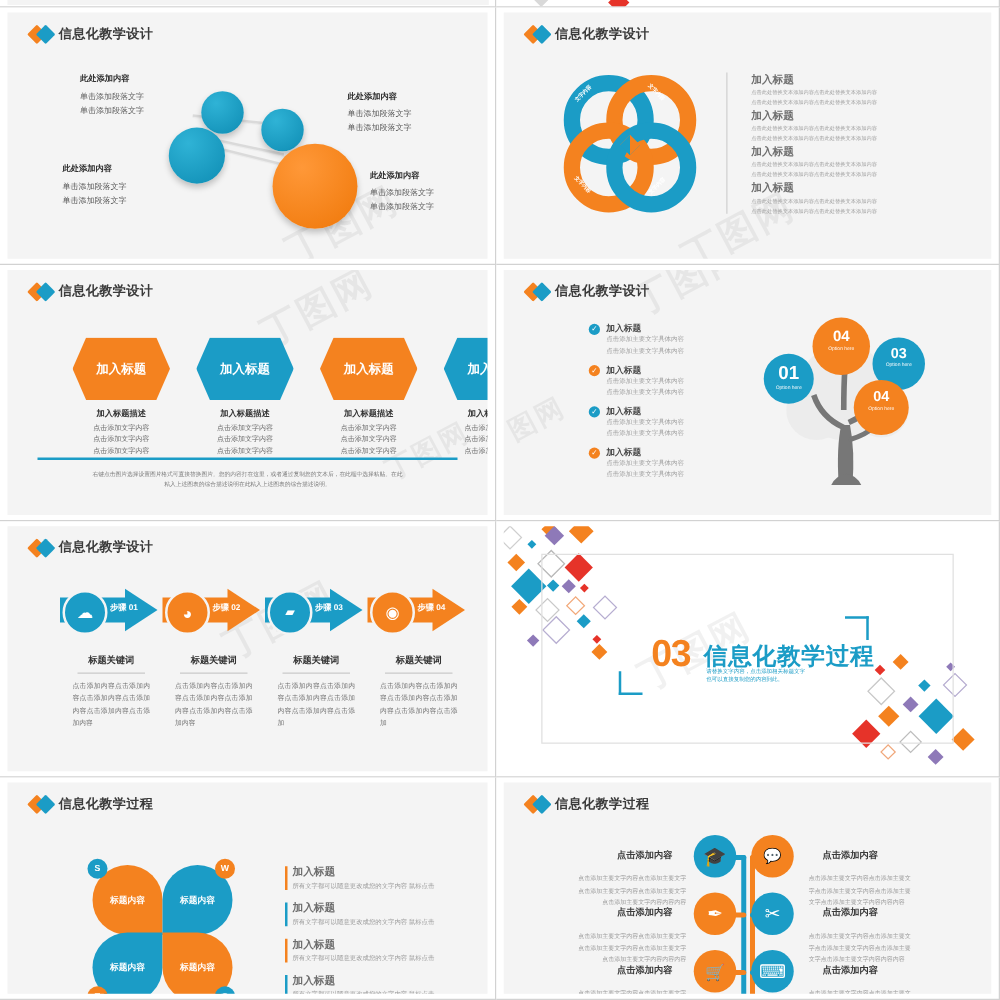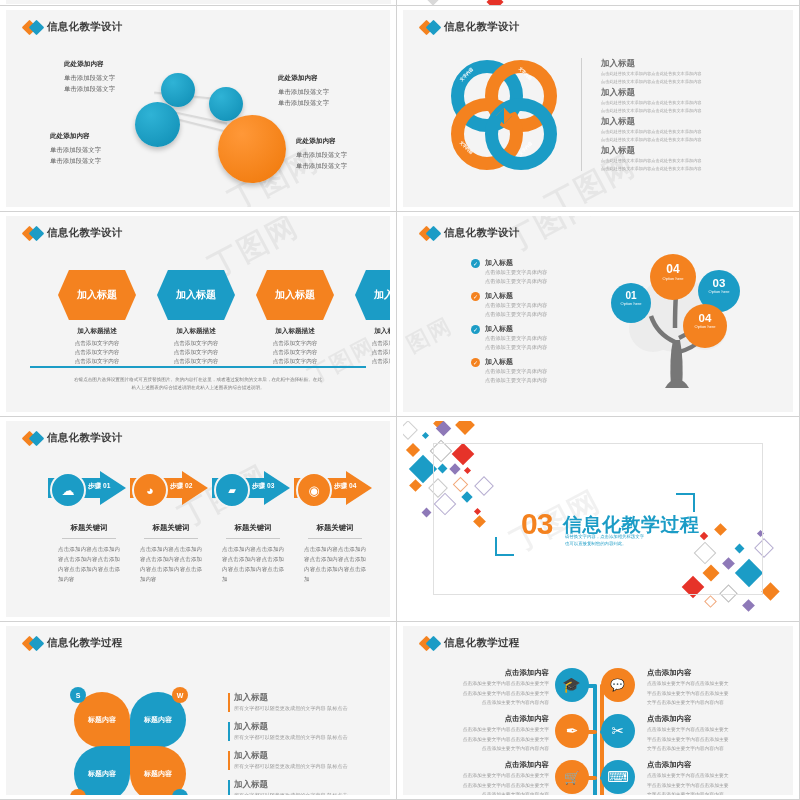--- a/index.html
+++ b/index.html
@@ -96,21 +96,21 @@
          display:flex;align-items:center;justify-content:center;font-size:7px;font-weight:bold;}
   .s7 .row{position:absolute;padding-left:6px;}
   .s7 .row .bar{position:absolute;left:0;top:1px;width:2px;height:19px;}
   .s7 .row h4{margin:0;font-size:8.5px;color:#6d6d6d;font-weight:bold;}
   .s7 .row p{margin:1px 0 0;font-size:5.1px;color:#9b9b9b;}
 
   
   .s8 .ic{position:absolute;width:34px;height:34px;border-radius:50%;
           display:flex;align-items:center;justify-content:center;color:#fff;font-size:15px;}
   .s8 .txt{position:absolute;width:124px;}
-  .s8 .txt h4{margin:0;font-size:7.4px;color:#3a3a3a;font-weight:bold;}
+  .s8 .txt h4{margin:11px;font-size:7.4px;color:#3a3a3a;font-weight:bold;}
   .s8 .txt p{margin:2px 0 0;font-size:4.8px;color:#9a9a9a;line-height:1.6;}
   .s8 .spine{position:absolute;border-radius:2px;}
 
   
   .wm{position:absolute;font-size:30px;font-weight:bold;color:rgba(0,0,0,.055);
       transform:rotate(-28deg);pointer-events:none;letter-spacing:2px;}
   .wm.sm{font-size:22px;}
   
   .sliver{position:relative;background:#ffffff;overflow:hidden;}
 </style>
@@ -343,21 +343,21 @@
           <circle cx="92" cy="62" r="22" fill="#ececec"></circle>
           <path d="M58 122 q-2 -30 2 -48 l7 0 q4 20 2 48 z" fill="#777"></path>
           <path d="M62 76 q-18 -8 -24 -26" stroke="#777" stroke-width="4.5" fill="none"></path>
           <path d="M66 72 q18 -8 26 -22" stroke="#777" stroke-width="4.5" fill="none"></path>
           <path d="M62 62 q0 -20 1 -34" stroke="#777" stroke-width="4.5" fill="none"></path>
           <path d="M66 86 q14 -4 22 -12" stroke="#777" stroke-width="4" fill="none"></path>
           <path d="M52 122 q4 -8 12 -9 q8 1 12 9 z" fill="#777"></path>
         </svg>
 
         <div class="bub" style="left:208px;top:67px;width:40px;height:40px;background:#1b9cc6;padding-top:7px;box-sizing:border-box;">
-          <span class="n" style="font-size:10px;">01</span>
+          <span class="n" style="font-size:15px;">01</span>
           <span class="s">Option here</span>
         </div>
         <div class="bub" style="left:247px;top:38px;width:46px;height:46px;background:#f4821f;padding-top:8px;box-sizing:border-box;">
           <span class="n" style="font-size:12px;">04</span>
           <span class="s">Option here</span>
         </div>
         <div class="bub" style="left:295px;top:54px;width:42px;height:42px;background:#1b9cc6;padding-top:7px;box-sizing:border-box;">
           <span class="n" style="font-size:11.5px;">03</span>
           <span class="s">Option here</span>
         </div>

